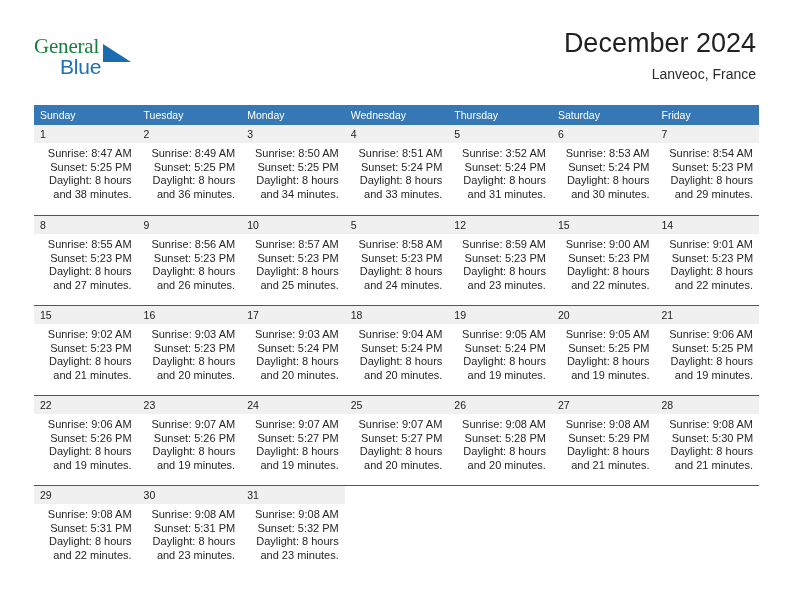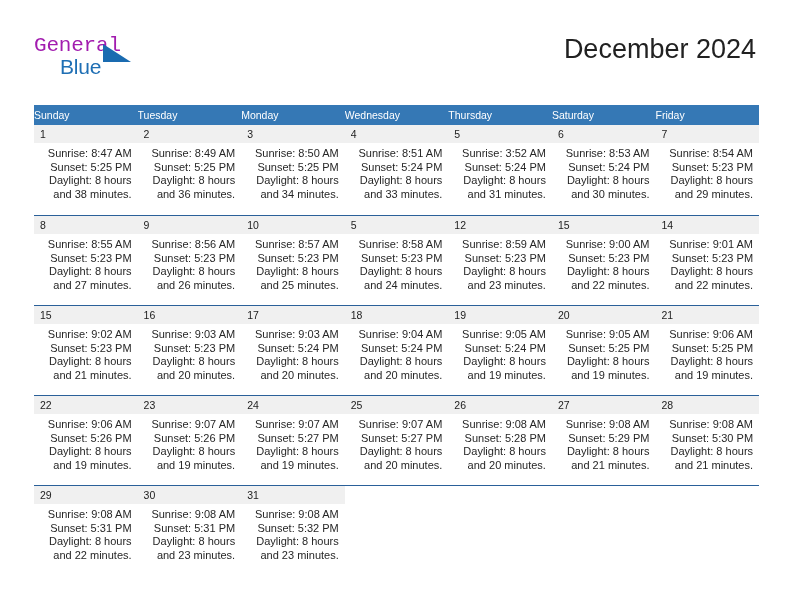--- a/index.html
+++ b/index.html
@@ -36,22 +36,22 @@
     top: 34px;
     width: 120px;
     height: 52px;
   }
   .logo-general {
     position: absolute;
     left: 0;
     top: 0;
     font-size: 21px;
     letter-spacing: -0.2px;
-    color: #a21caf;
-    font-family: Liberation Mono, monospace;
+    color: #15803d;
+    font-family: Liberation Serif, serif;
   }
   .logo-blue {
     position: absolute;
     left: 26px;
     top: 21px;
     font-size: 21px;
     letter-spacing: -0.2px;
     color: #1f6fb4;
     font-family: "Liberation Sans", sans-serif;
   }
@@ -61,21 +61,21 @@
     top: 10px;
     width: 0;
     height: 0;
     border-left: 28px solid #1a6bb0;
     border-top: 18px solid transparent;
   }
 
   .title-block {
     position: absolute;
     right: 36px;
-    top: 32px;
+    top: 26px;
     text-align: right;
   }
   .cal-title {
     font-size: 27px;
     font-weight: normal;
     color: #212121;
     line-height: 34px;
     white-space: nowrap;
   }
   .cal-subtitle {
@@ -96,20 +96,21 @@
   .weekday-row {
     display: flex;
     width: 100%;
     background: #3578b5;
   }
   .weekday {
     flex: 1 1 0;
     box-sizing: border-box;
     height: 20px;
     line-height: 20px;
+    padding-left: 6px;
     font-size: 10.5px;
     color: #ffffff;
     white-space: nowrap;
     overflow: hidden;
   }
 
   .week-row {
     display: flex;
     width: 100%;
     border-top: 1.4px solid #2a6099;
@@ -156,20 +157,21 @@
   <div class="top-bar">
 
     <div class="logo">
       <span class="logo-general">General</span>
       <span class="logo-triangle"></span>
       <span class="logo-blue">Blue</span>
     </div>
 
     <div class="title-block">
       <div class="cal-title">December 2024</div>
+      <div class="cal-subtitle">Lanveoc, France</div>
     </div>
 
   </div>
 
   <div class="calendar">
     <div class="weekday-row" id="weekday-row">
         <div class="weekday">Sunday</div>
         <div class="weekday">Tuesday</div>
         <div class="weekday">Monday</div>
         <div class="weekday">Wednesday</div>

